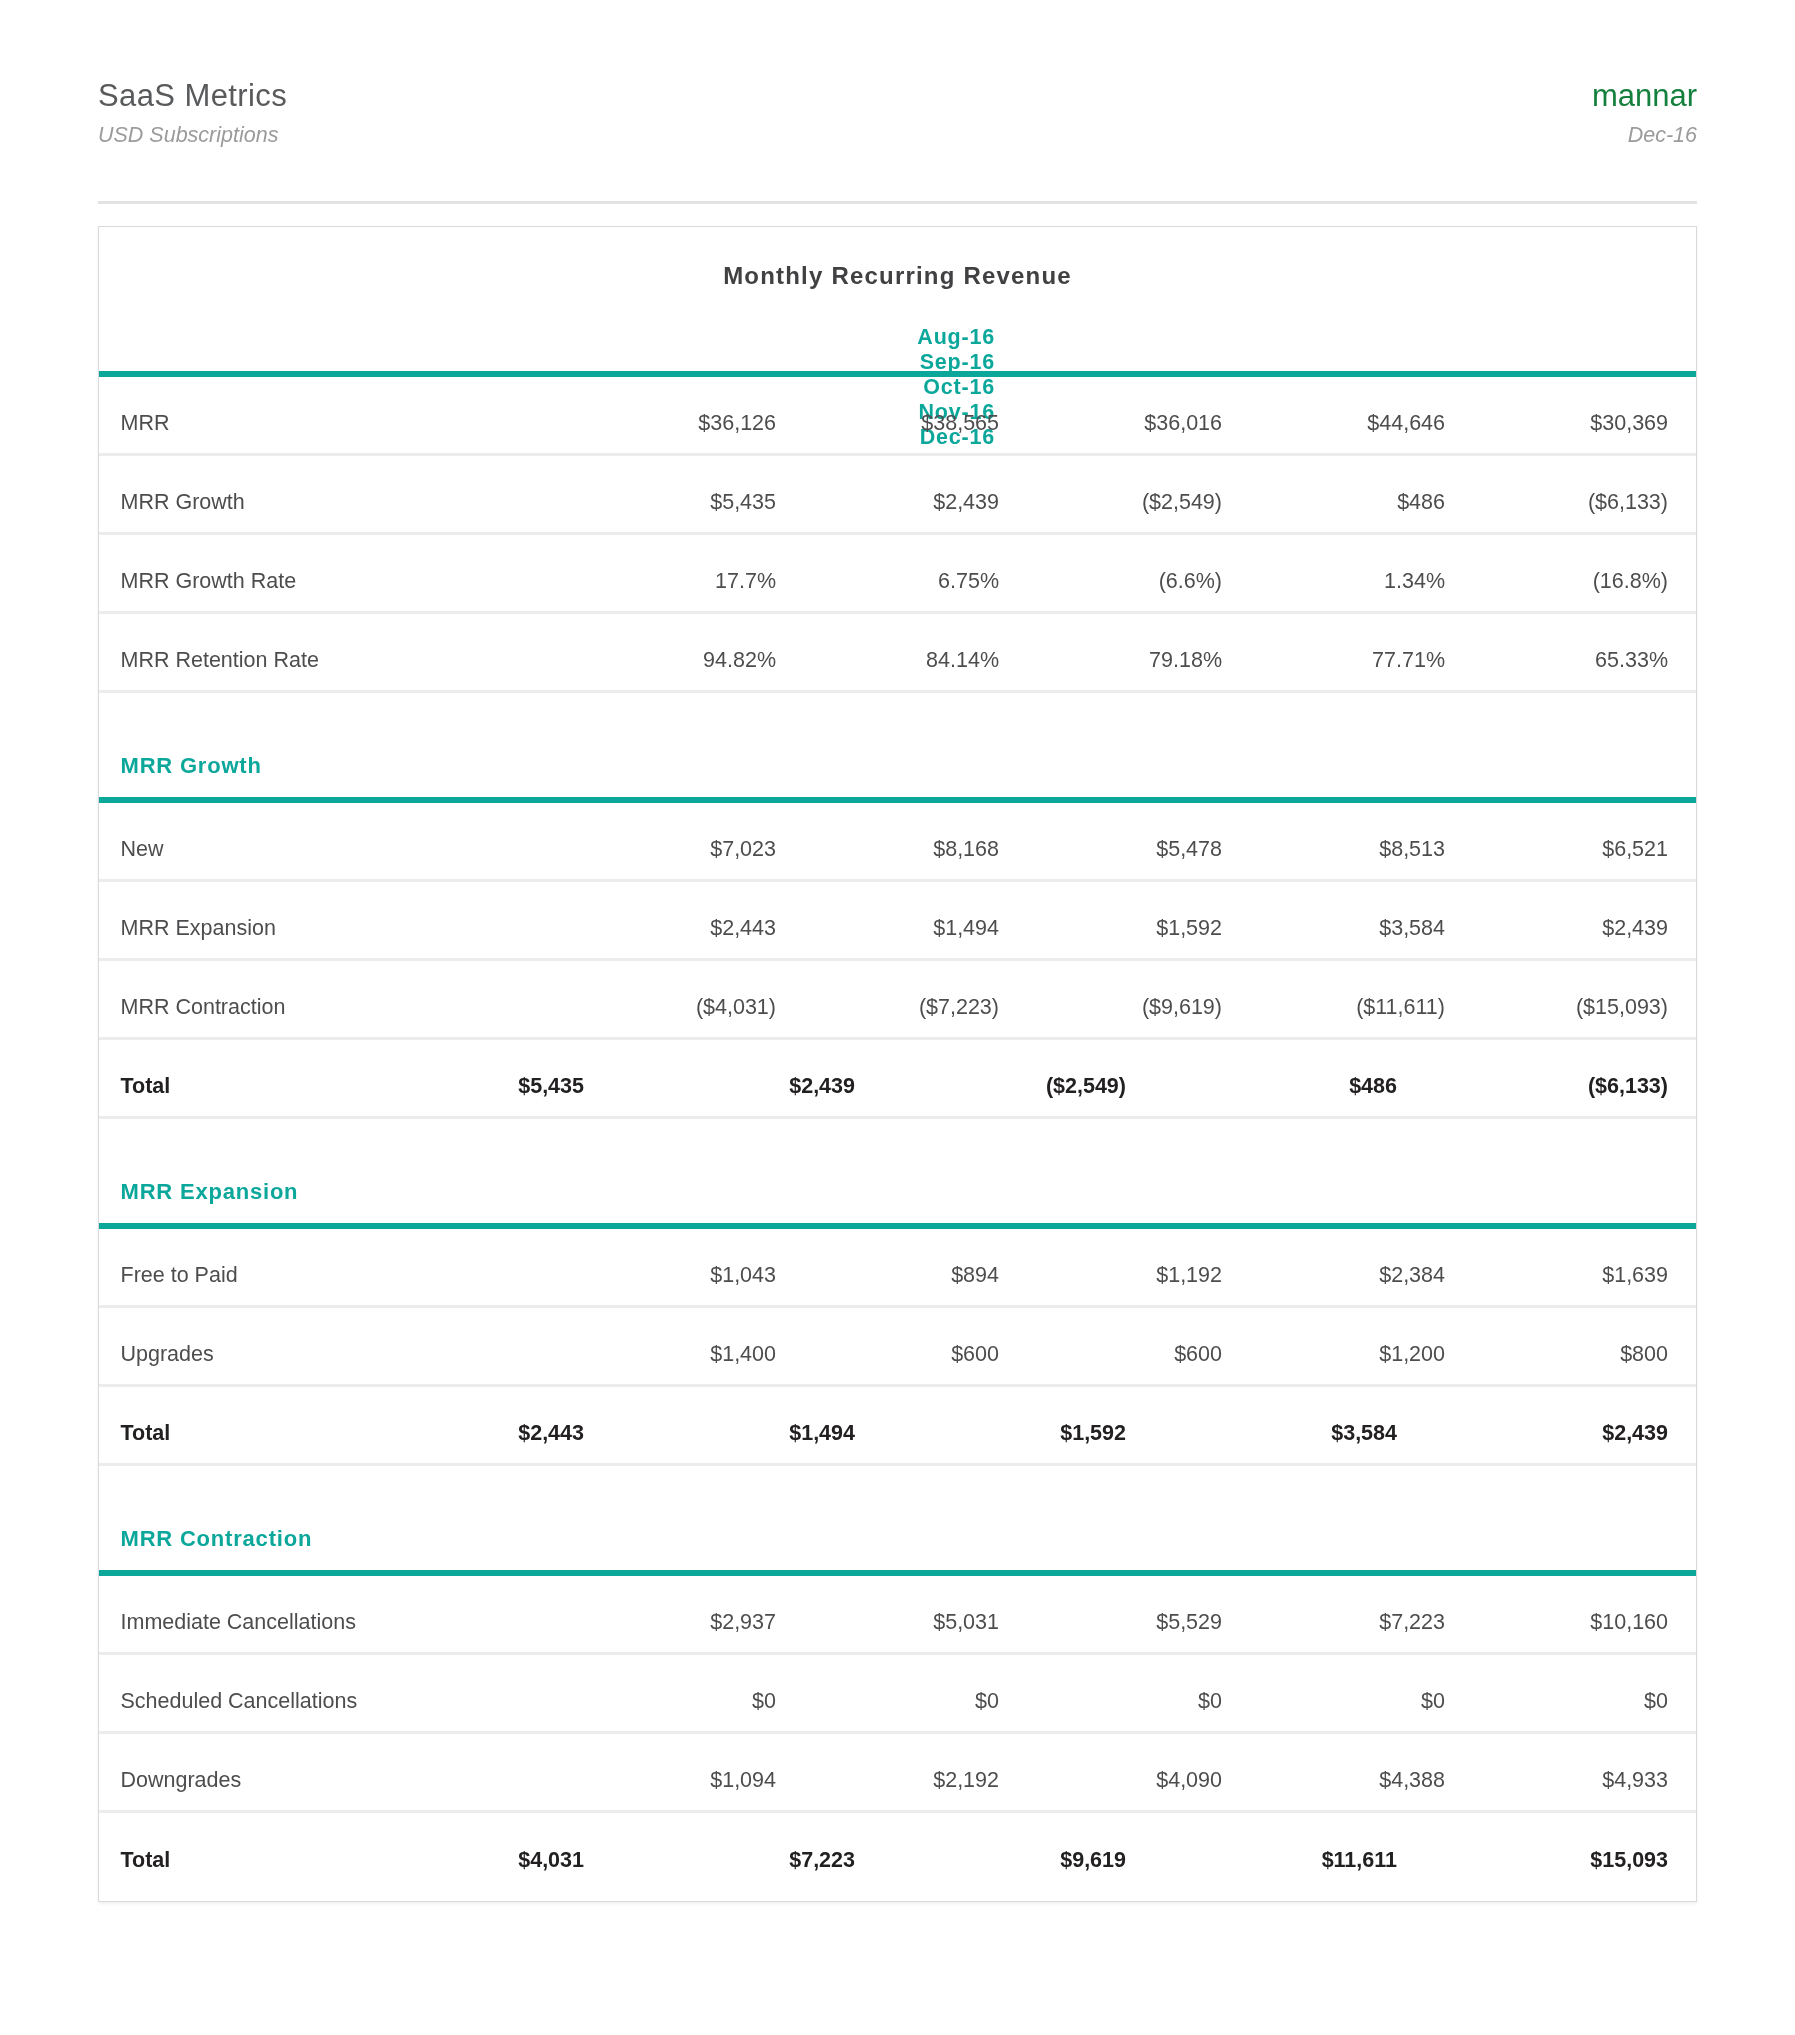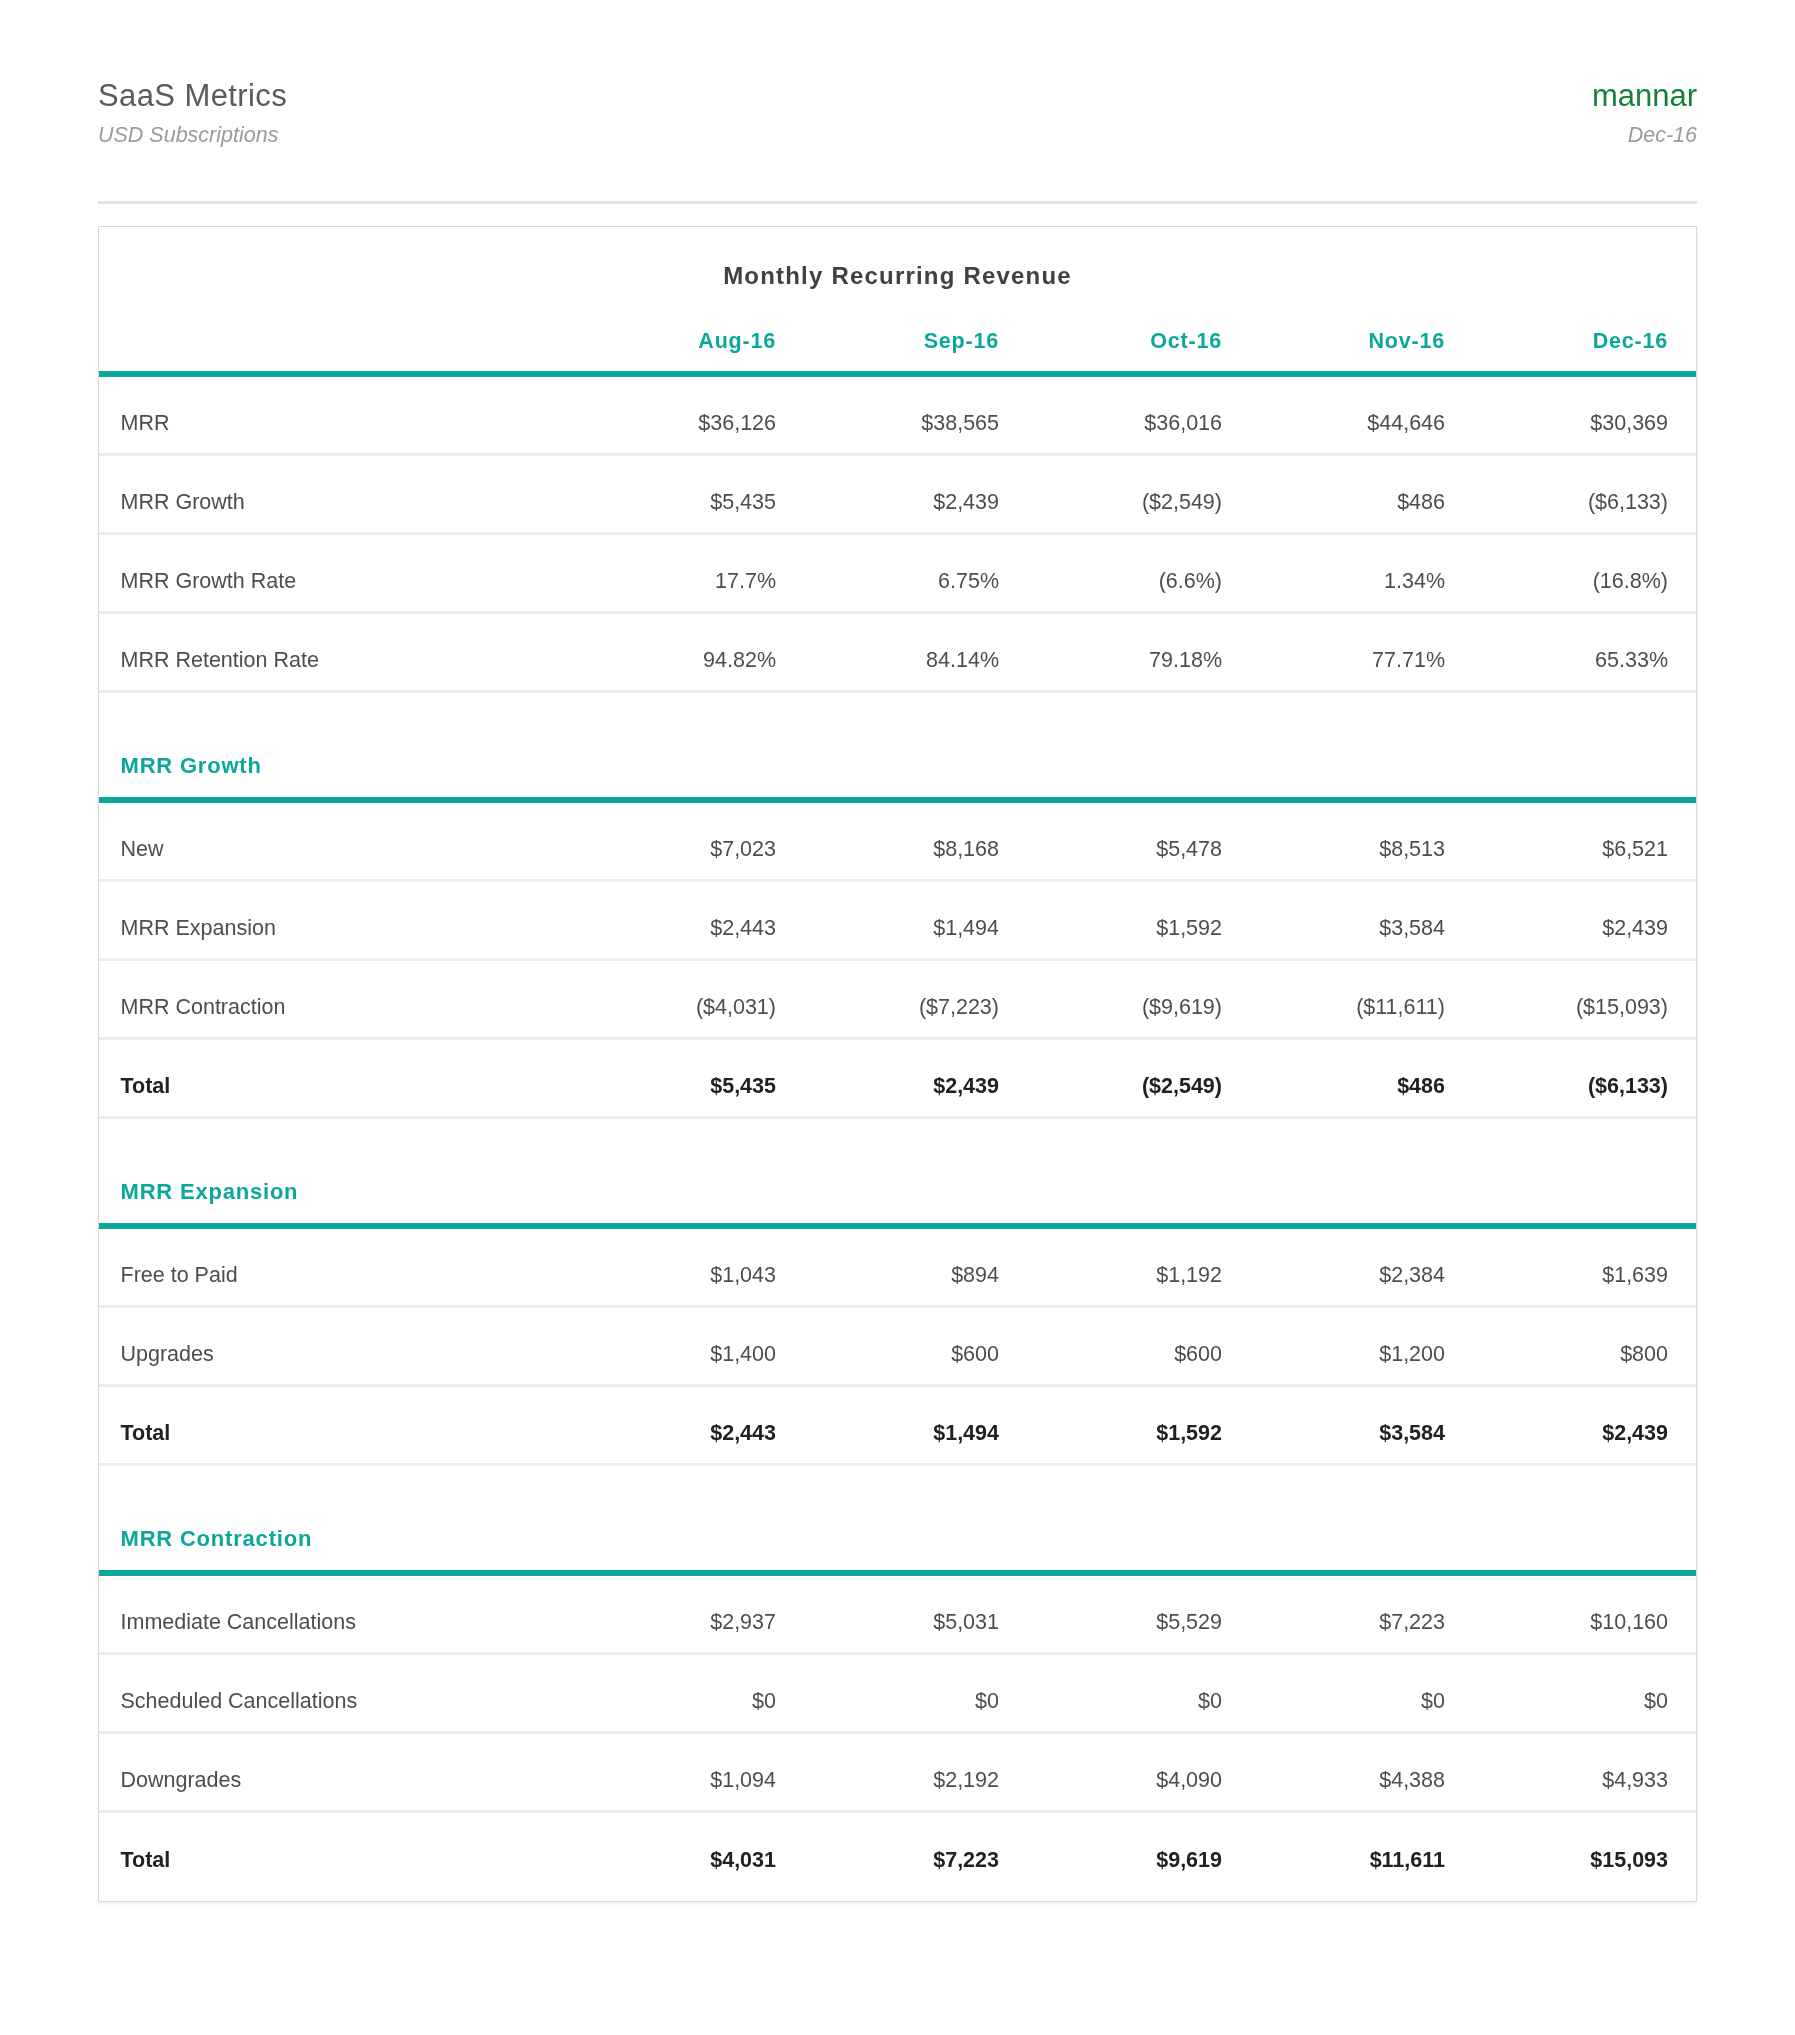--- a/index.html
+++ b/index.html
@@ -48,31 +48,31 @@
   }
 
   
   .cols { display: flex; align-items: center; padding-right: 28px; margin-top: 17px; }
   .col-label { flex: 1; padding-left: 21.5px; }
   .col-val { width: 223px; text-align: right; }
 
   .months {
     margin-top: 35px; height: 32px;
     font-size: 21.5px; font-weight: bold;
-    color: var(--accent, #0ba79b); letter-spacing: 0.8px;
+    color: var(--accent, #0ba79b); letter-spacing: 0.8px; flex-direction: column;
   }
   .rule { height: 6.1px; background: var(--accent, #0ba79b); }
   .months + .rule { margin-top: 14px; }
 
   .row {
     height: 62px;
     border-bottom: 3.8px solid #ececec;
     font-size: 21.5px; color: #4d4d4f;
   }
-  .row.total { font-weight: bold; color: #232021; }
+  .row.total { font-weight: bold; color: #232021; gap: 48px; }
   .row.last { border-bottom: none; }
 
   .section-title {
     margin-top: 60px; padding-left: 21.5px;
     font-size: 22px; line-height: 26px; font-weight: bold;
     color: var(--accent, #0ba79b); letter-spacing: 0.8px;
   }
   .section-title + .rule { margin-top: 17.7px; }
 </style>
 </head>

